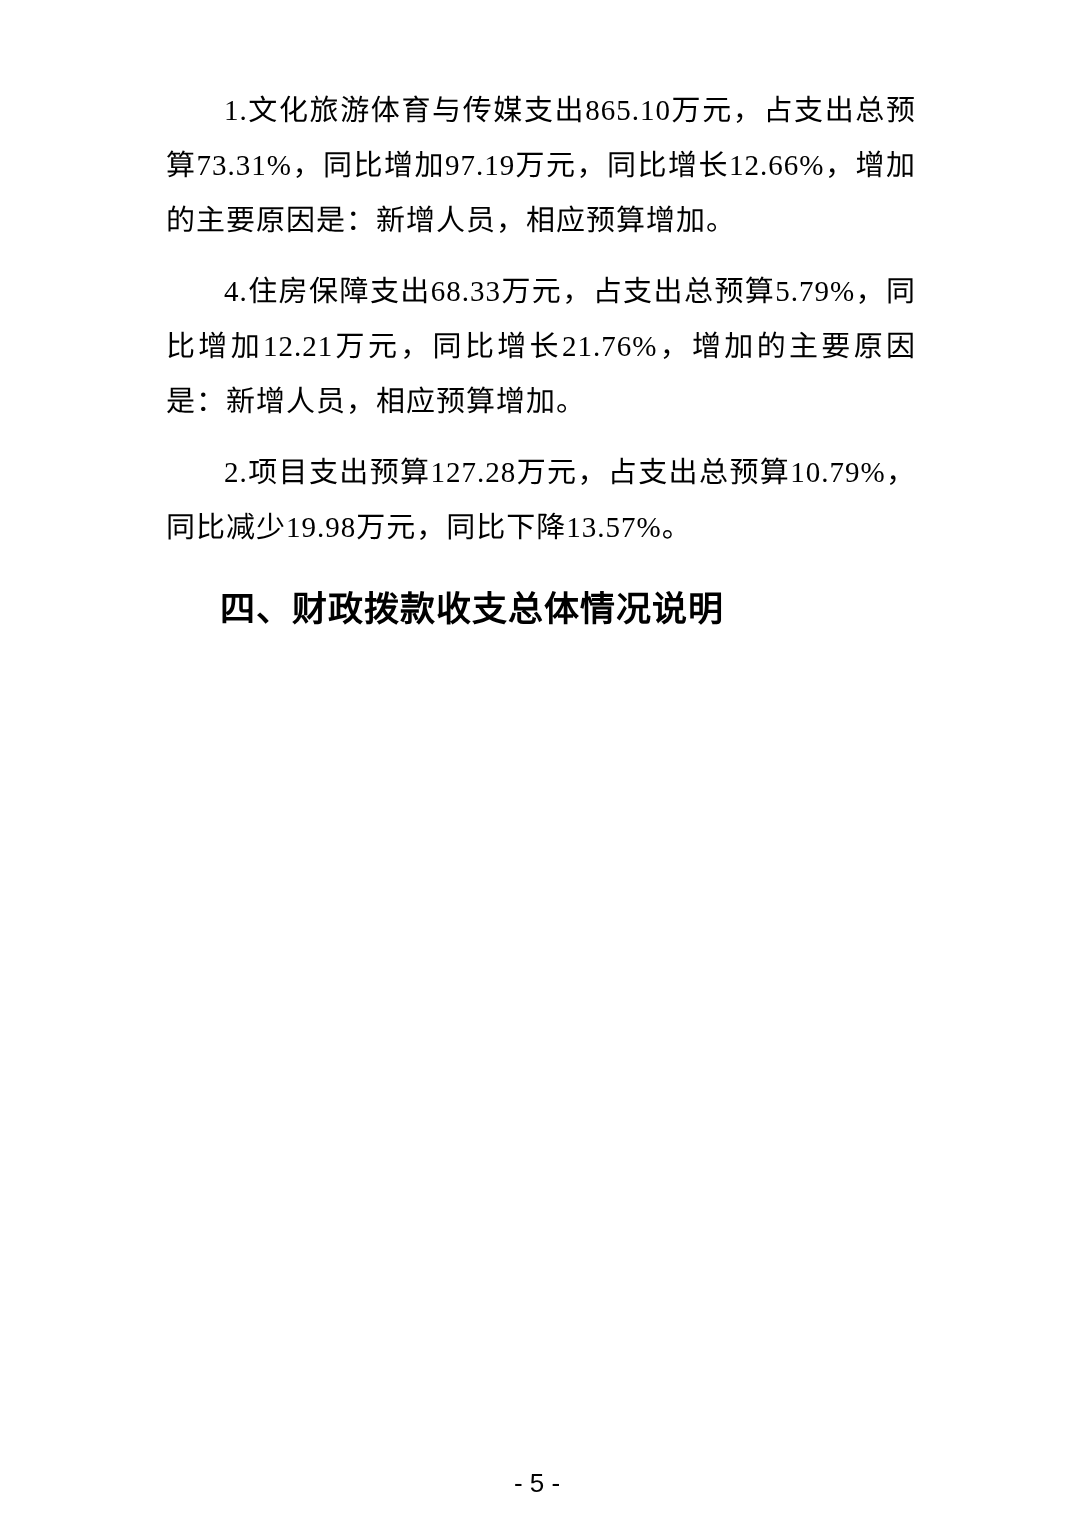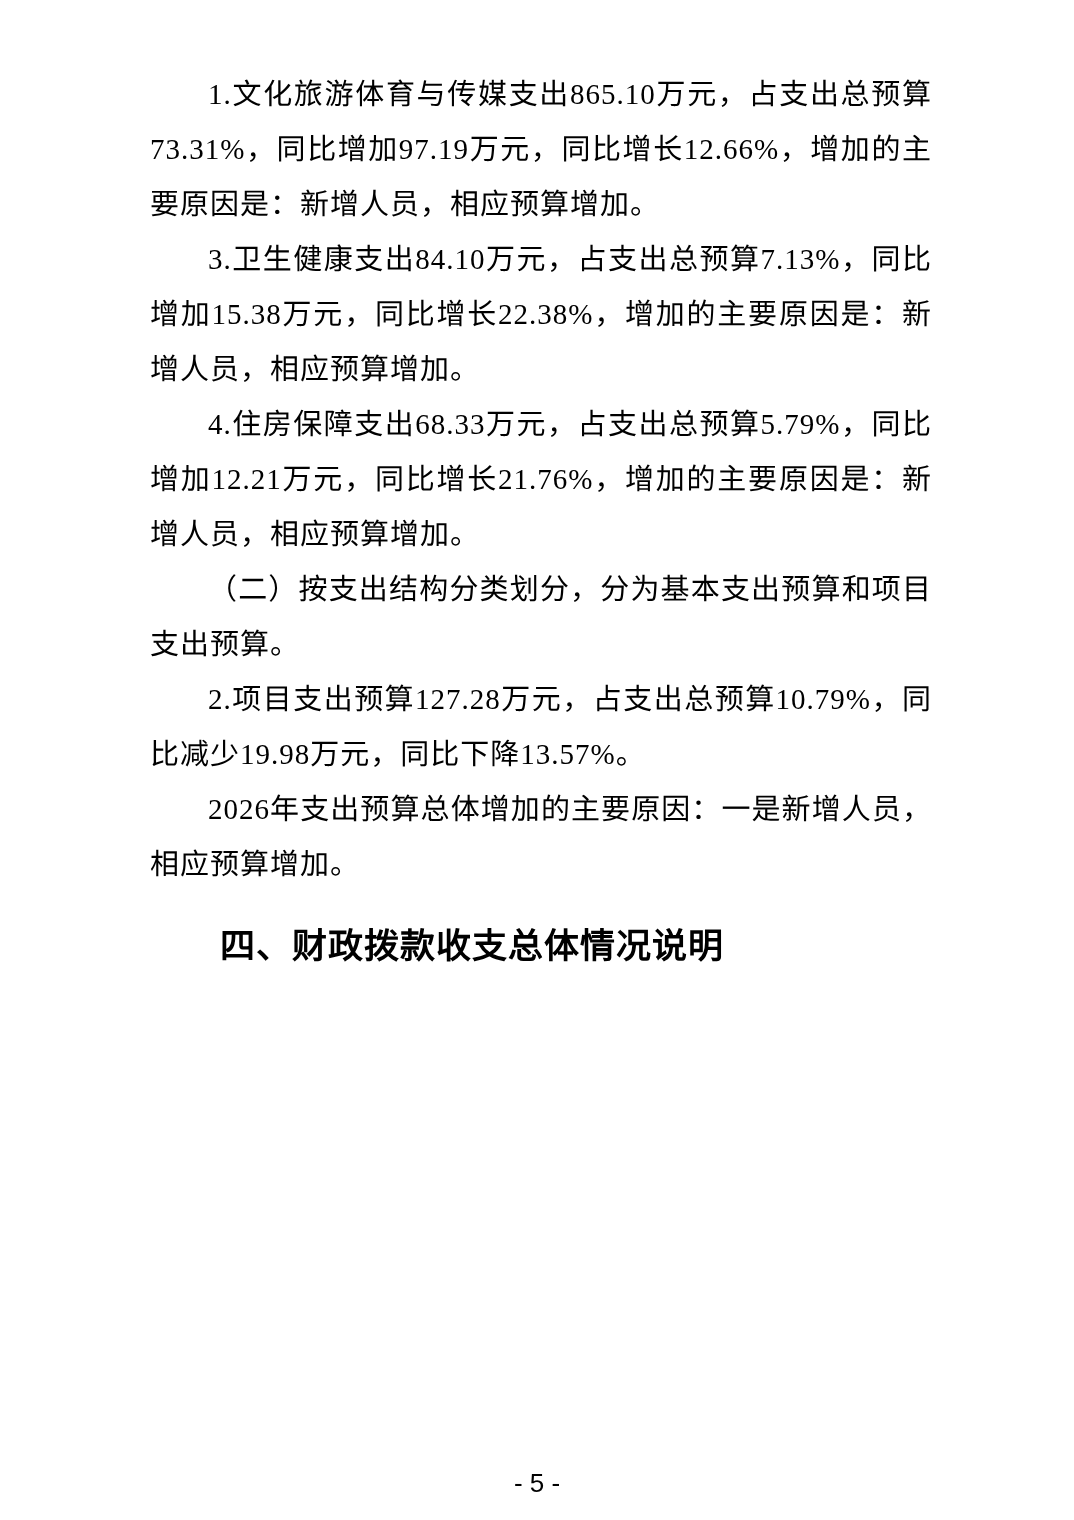--- a/index.html
+++ b/index.html
@@ -16,21 +16,21 @@
     overflow: hidden;
     font-family: "Liberation Serif", "DejaVu Serif", serif;
   }
   .content {
     position: absolute;
     left: 150px;
     top: 67px;
     width: 782px;
   }
   .content p.body-para {
-    margin: 0;
+    margin: 16px;
     font-size: 29px;
     line-height: 55px;
     letter-spacing: 1px;
     text-align: justify;
     text-justify: inter-character;
     text-indent: 2em;
     word-break: break-all;
   }
   .section-heading {
     margin: 26px 0 0 0;
@@ -52,21 +52,18 @@
     line-height: 30px;
     color: #000000;
   }
 </style>
 </head>
 <body>
 
 <div class="page">
   <div class="content">
     <p class="body-para">1.文化旅游体育与传媒支出865.10万元，占支出总预算73.31%，同比增加97.19万元，同比增长12.66%，增加的主要原因是：新增人员，相应预算增加。</p>
-    <p class="body-para">3.卫生健康支出84.10万元，占支出总预算7.13%，同比增加15.38万元，同比增长22.38%，增加的主要原因是：新增人员，相应预算增加。</p>
     <p class="body-para">4.住房保障支出68.33万元，占支出总预算5.79%，同比增加12.21万元，同比增长21.76%，增加的主要原因是：新增人员，相应预算增加。</p>
-    <p class="body-para">（二）按支出结构分类划分，分为基本支出预算和项目支出预算。</p>
     <p class="body-para">2.项目支出预算127.28万元，占支出总预算10.79%，同比减少19.98万元，同比下降13.57%。</p>
-    <p class="body-para">2026年支出预算总体增加的主要原因：一是新增人员，相应预算增加。</p>
     <h2 class="section-heading">四、财政拨款收支总体情况说明</h2>
   </div>
   <div class="page-footer">- 5 -</div>
 </div>
 
 </body></html>

